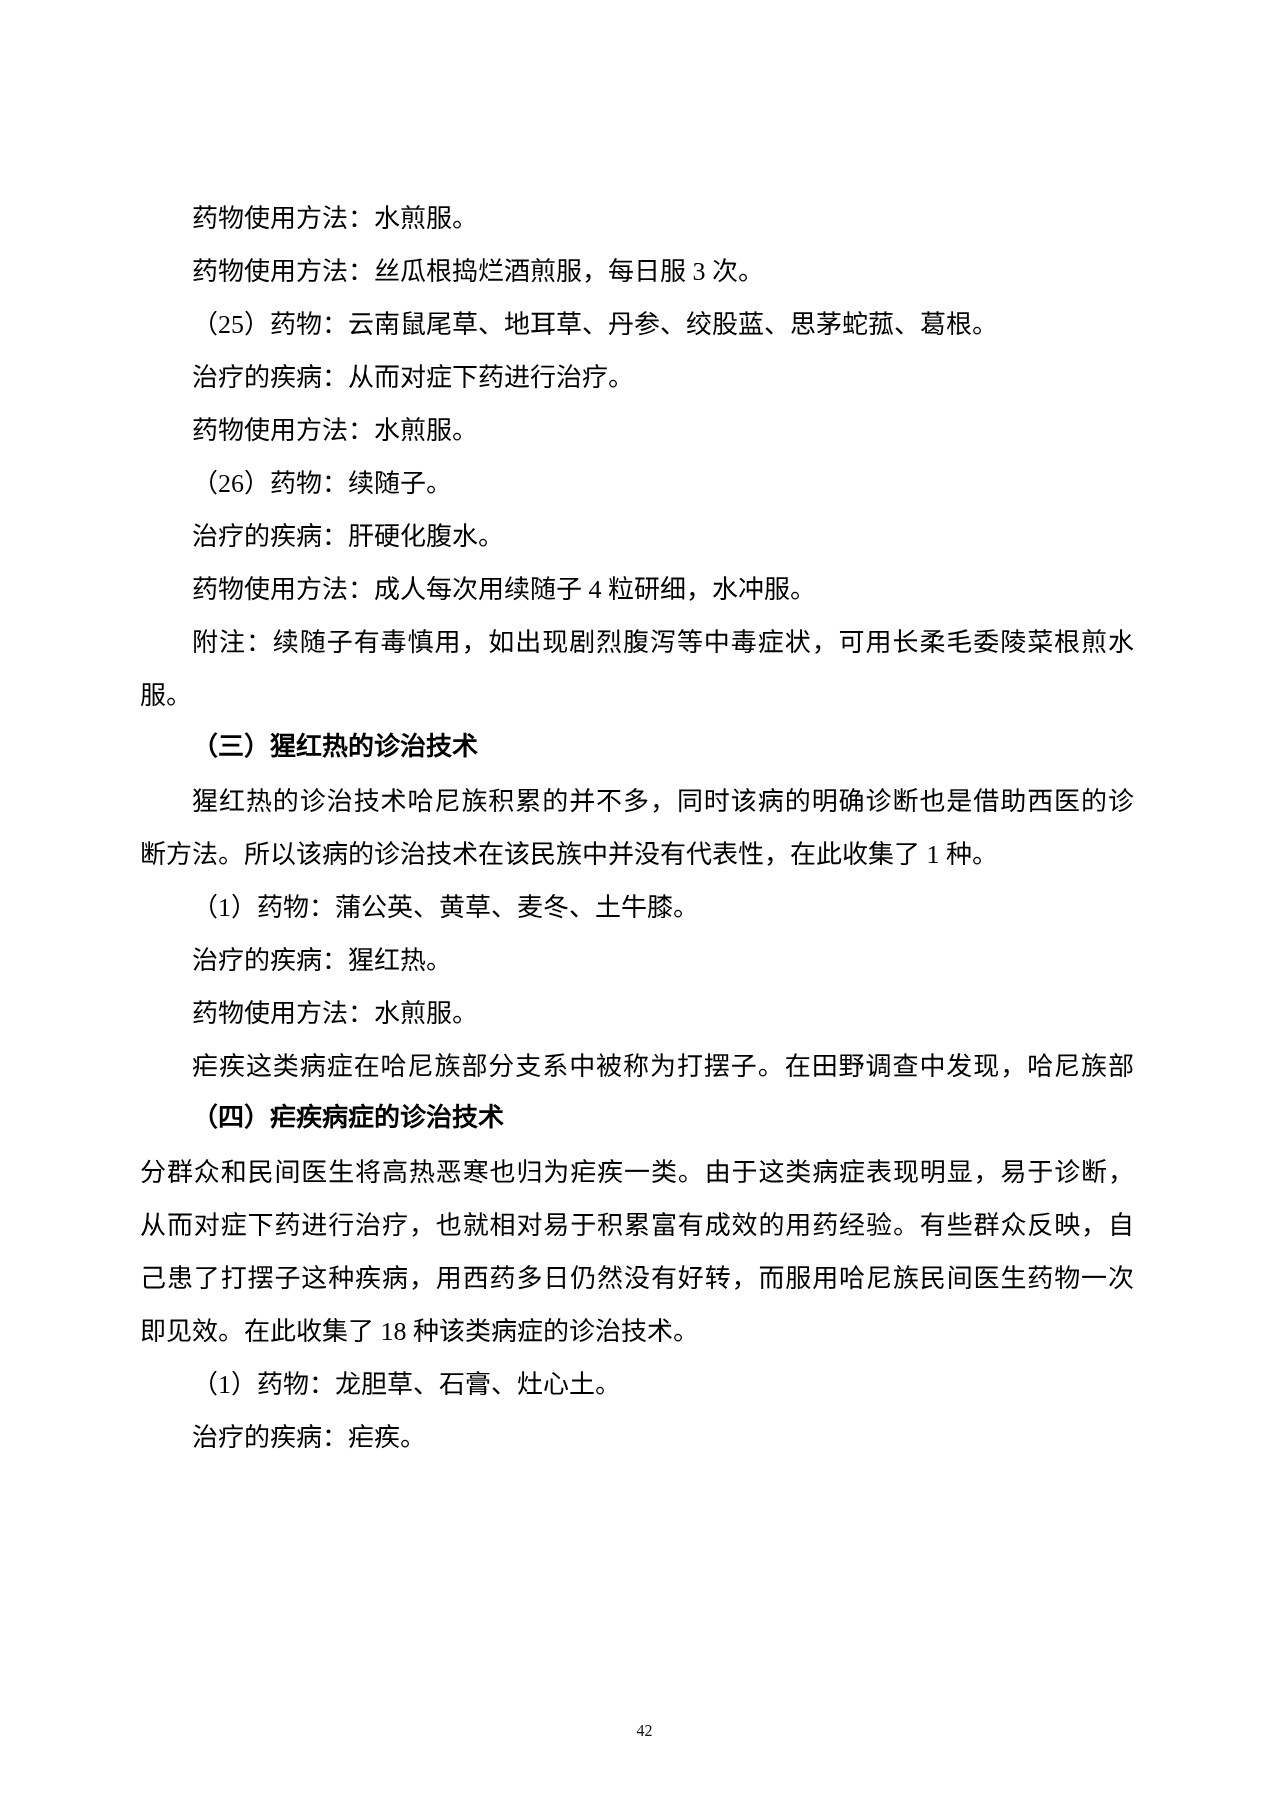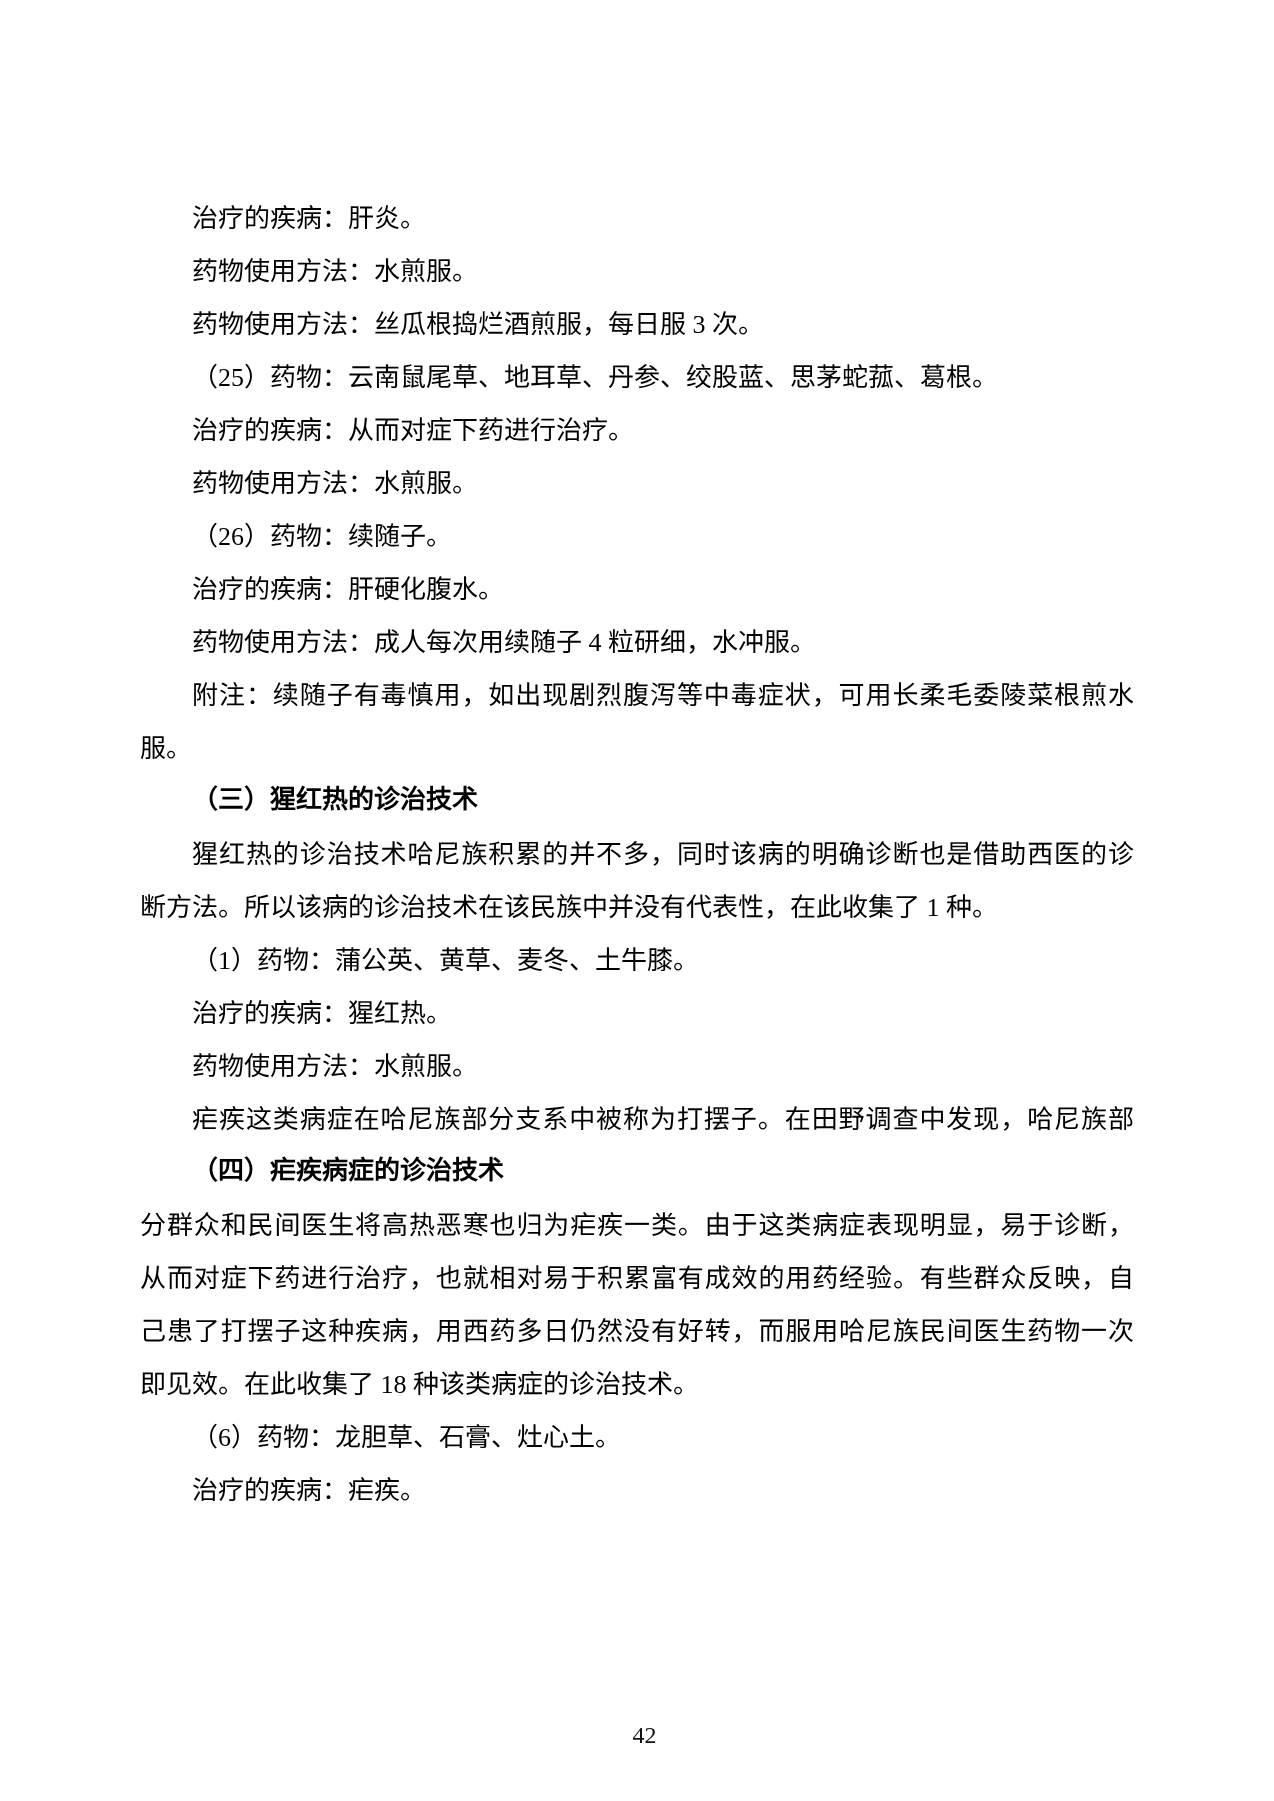--- a/index.html
+++ b/index.html
@@ -40,31 +40,30 @@
   .just {
     text-align: justify;
     text-align-last: justify;
   }
   .page-number {
     position: absolute;
     left: 0;
     right: 0;
     top: 1722px;
     text-align: center;
-    font-size: 24px;
+    font-size: 16px;
     color: #111111;
     margin-left: 15px;
   }
 </style>
 </head>
 <body>
 
 <div class="page">
   <div class="content">
-    <div class="ln ind">治疗的疾病：肝炎。</div>
     <div class="ln ind">药物使用方法：水煎服。</div>
     <div class="ln ind">药物使用方法：丝瓜根捣烂酒煎服，每日服 3 次。</div>
     <div class="ln ind">（25）药物：云南鼠尾草、地耳草、丹参、绞股蓝、思茅蛇菰、葛根。</div>
     <div class="ln ind">治疗的疾病：从而对症下药进行治疗。</div>
     <div class="ln ind">药物使用方法：水煎服。</div>
     <div class="ln ind">（26）药物：续随子。</div>
     <div class="ln ind">治疗的疾病：肝硬化腹水。</div>
     <div class="ln ind">药物使用方法：成人每次用续随子 4 粒研细，水冲服。</div>
     <div class="ln ind just">附注：续随子有毒慎用，如出现剧烈腹泻等中毒症状，可用长柔毛委陵菜根煎水</div>
     <div class="ln">服。</div>
@@ -73,18 +72,18 @@
     <div class="ln">断方法。所以该病的诊治技术在该民族中并没有代表性，在此收集了 1 种。</div>
     <div class="ln ind">（1）药物：蒲公英、黄草、麦冬、土牛膝。</div>
     <div class="ln ind">治疗的疾病：猩红热。</div>
     <div class="ln ind">药物使用方法：水煎服。</div>
     <div class="ln ind just">疟疾这类病症在哈尼族部分支系中被称为打摆子。在田野调查中发现，哈尼族部</div>
     <div class="ln ind head">（四）疟疾病症的诊治技术</div>
     <div class="ln just">分群众和民间医生将高热恶寒也归为疟疾一类。由于这类病症表现明显，易于诊断，</div>
     <div class="ln just">从而对症下药进行治疗，也就相对易于积累富有成效的用药经验。有些群众反映，自</div>
     <div class="ln just">己患了打摆子这种疾病，用西药多日仍然没有好转，而服用哈尼族民间医生药物一次</div>
     <div class="ln">即见效。在此收集了 18 种该类病症的诊治技术。</div>
-    <div class="ln ind">（6）药物：龙胆草、石膏、灶心土。</div>
+    <div class="ln ind">（1）药物：龙胆草、石膏、灶心土。</div>
     <div class="ln ind">治疗的疾病：疟疾。</div>
   </div>
 
   <div class="page-number">42</div>
 </div>
 
 </body></html>

